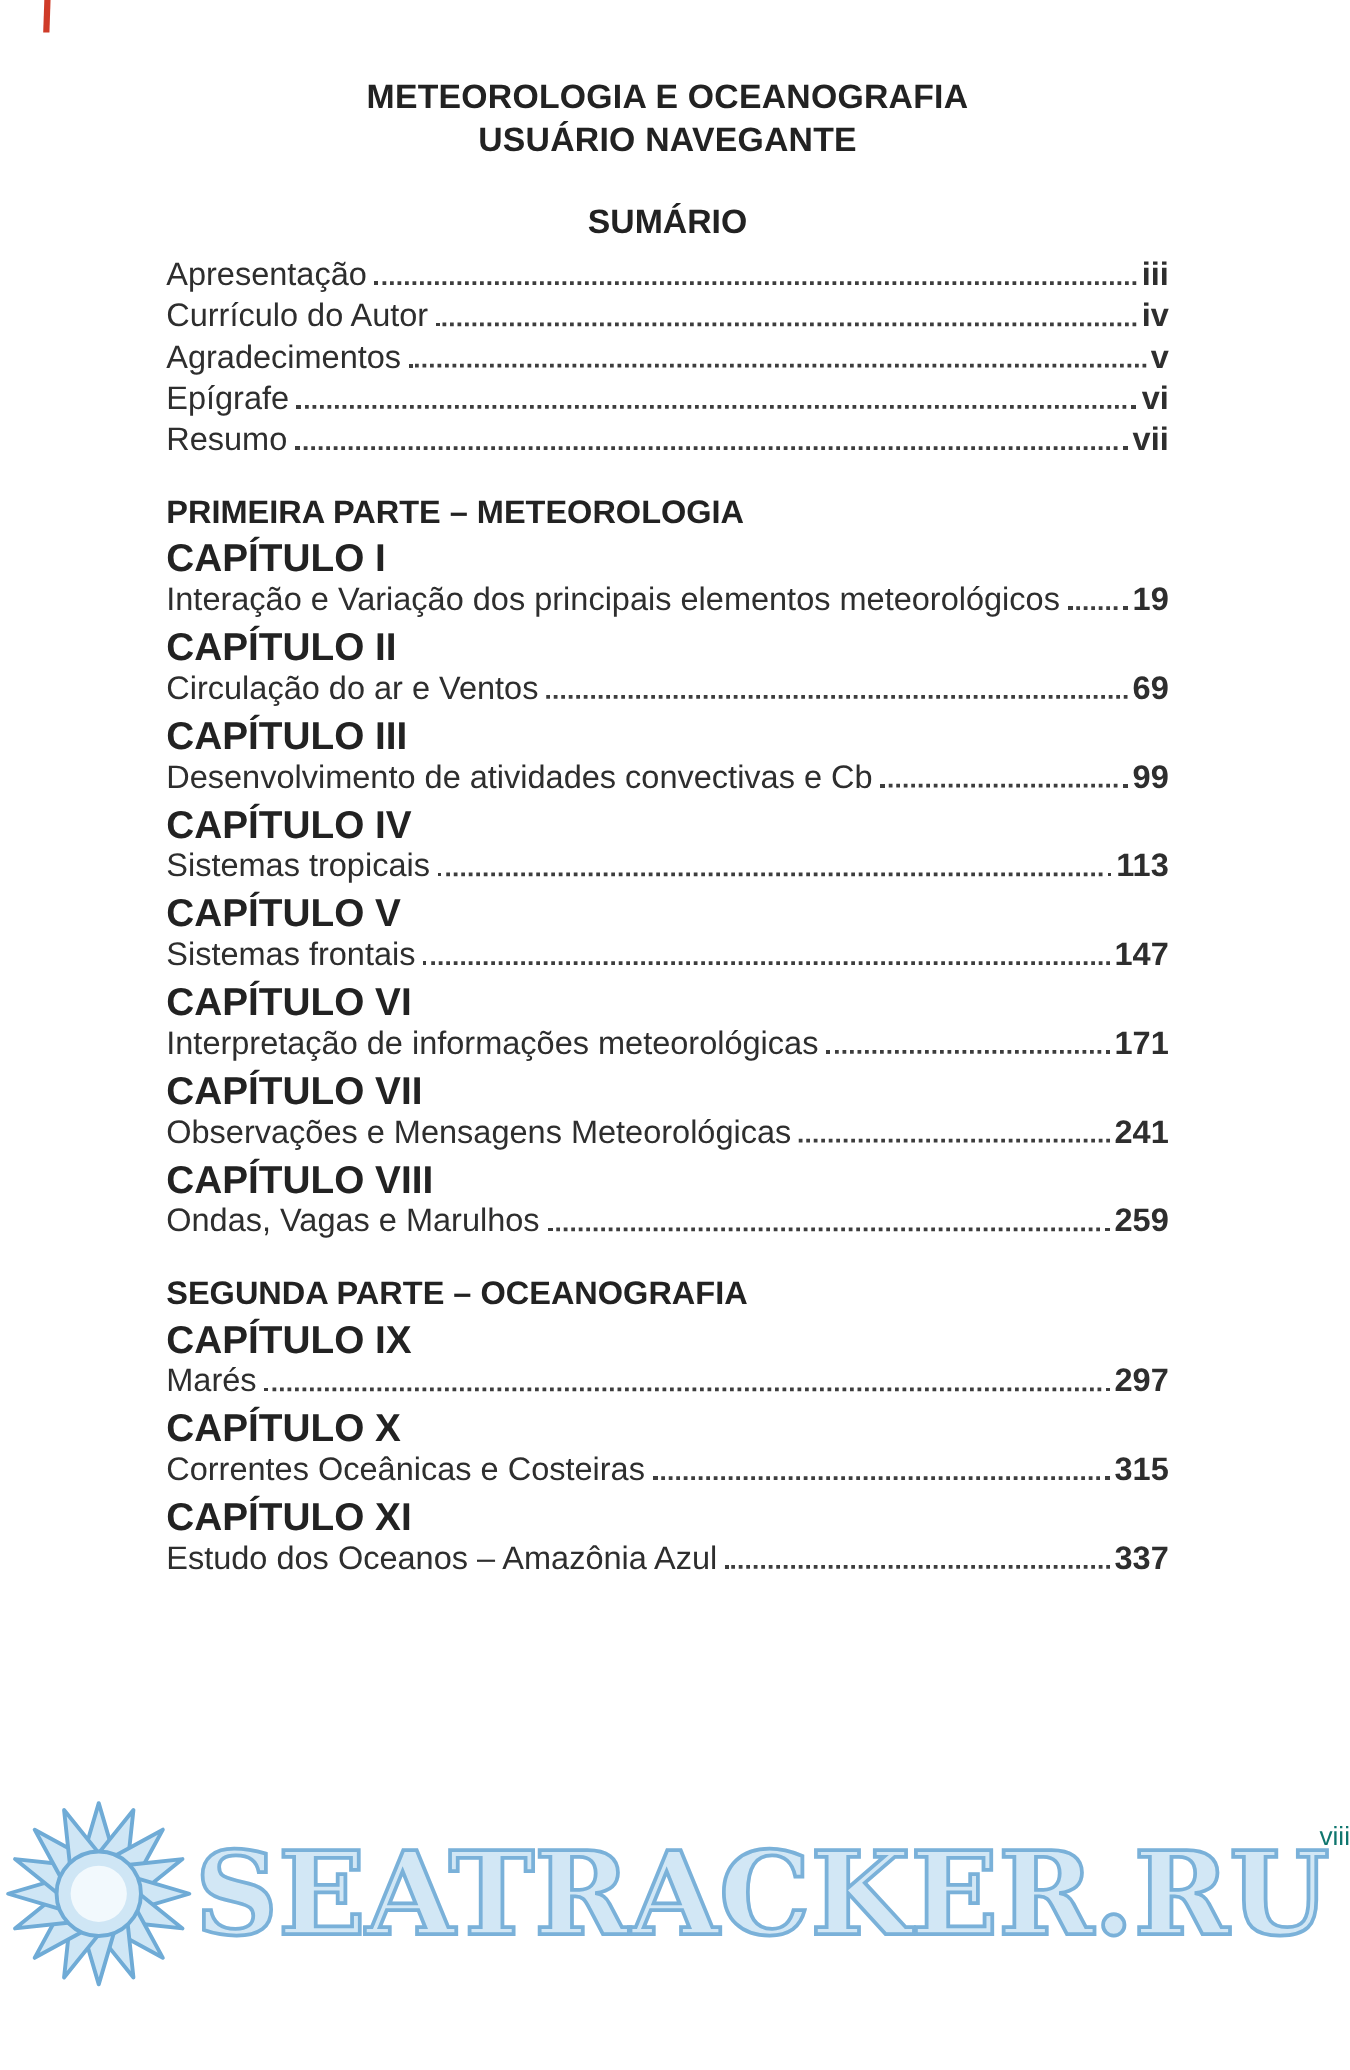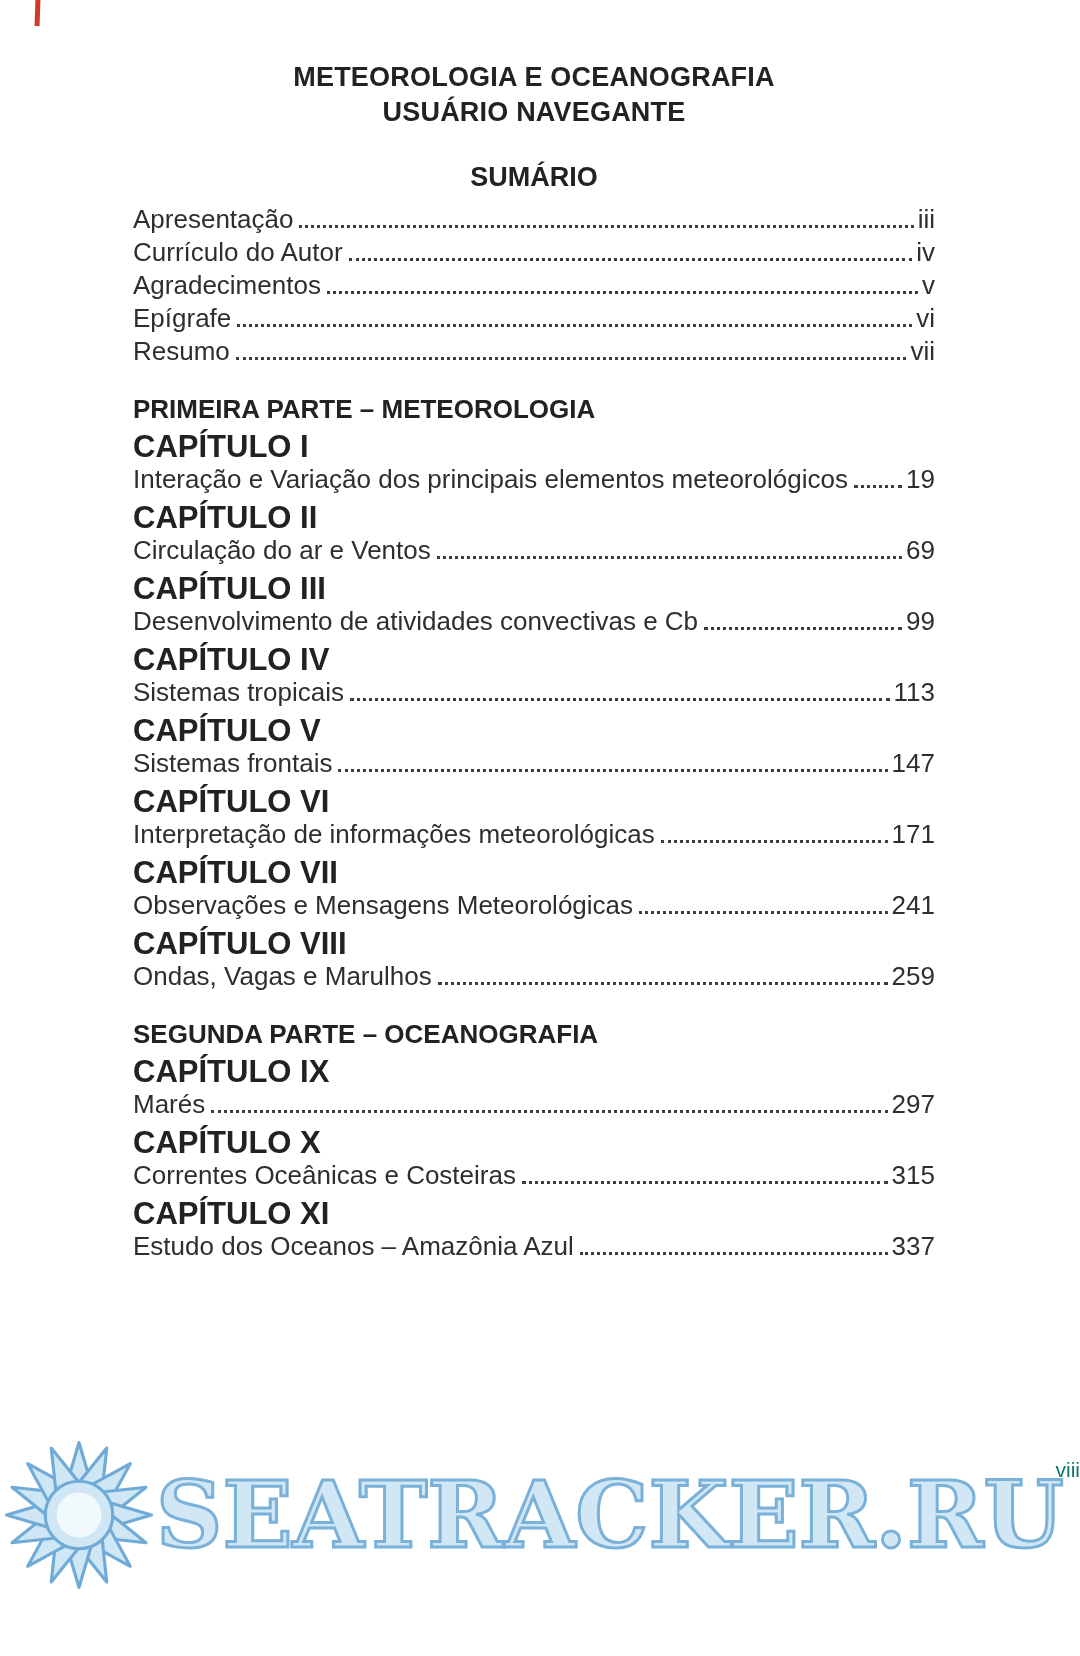--- a/index.html
+++ b/index.html
@@ -46,21 +46,21 @@
     line-height: 33px;
     color: #2e2e2e;
   }
   .toc-label { white-space: nowrap; }
   .toc-dots {
     flex: 1;
     border-bottom: 3px dotted #3d3d3d;
     margin: 0 4px 8px 6px;
     min-width: 20px;
   }
-  .toc-page { white-space: nowrap; }
+  .toc-page { white-space: nowrap; font-weight: bold; }
 
   .part-heading {
     text-align: left;
     font-size: 26px;
     font-weight: bold;
     margin-top: 26px;
     margin-bottom: 3px;
     color: #222;
   }
   .chapter { margin-top: 5px; }

